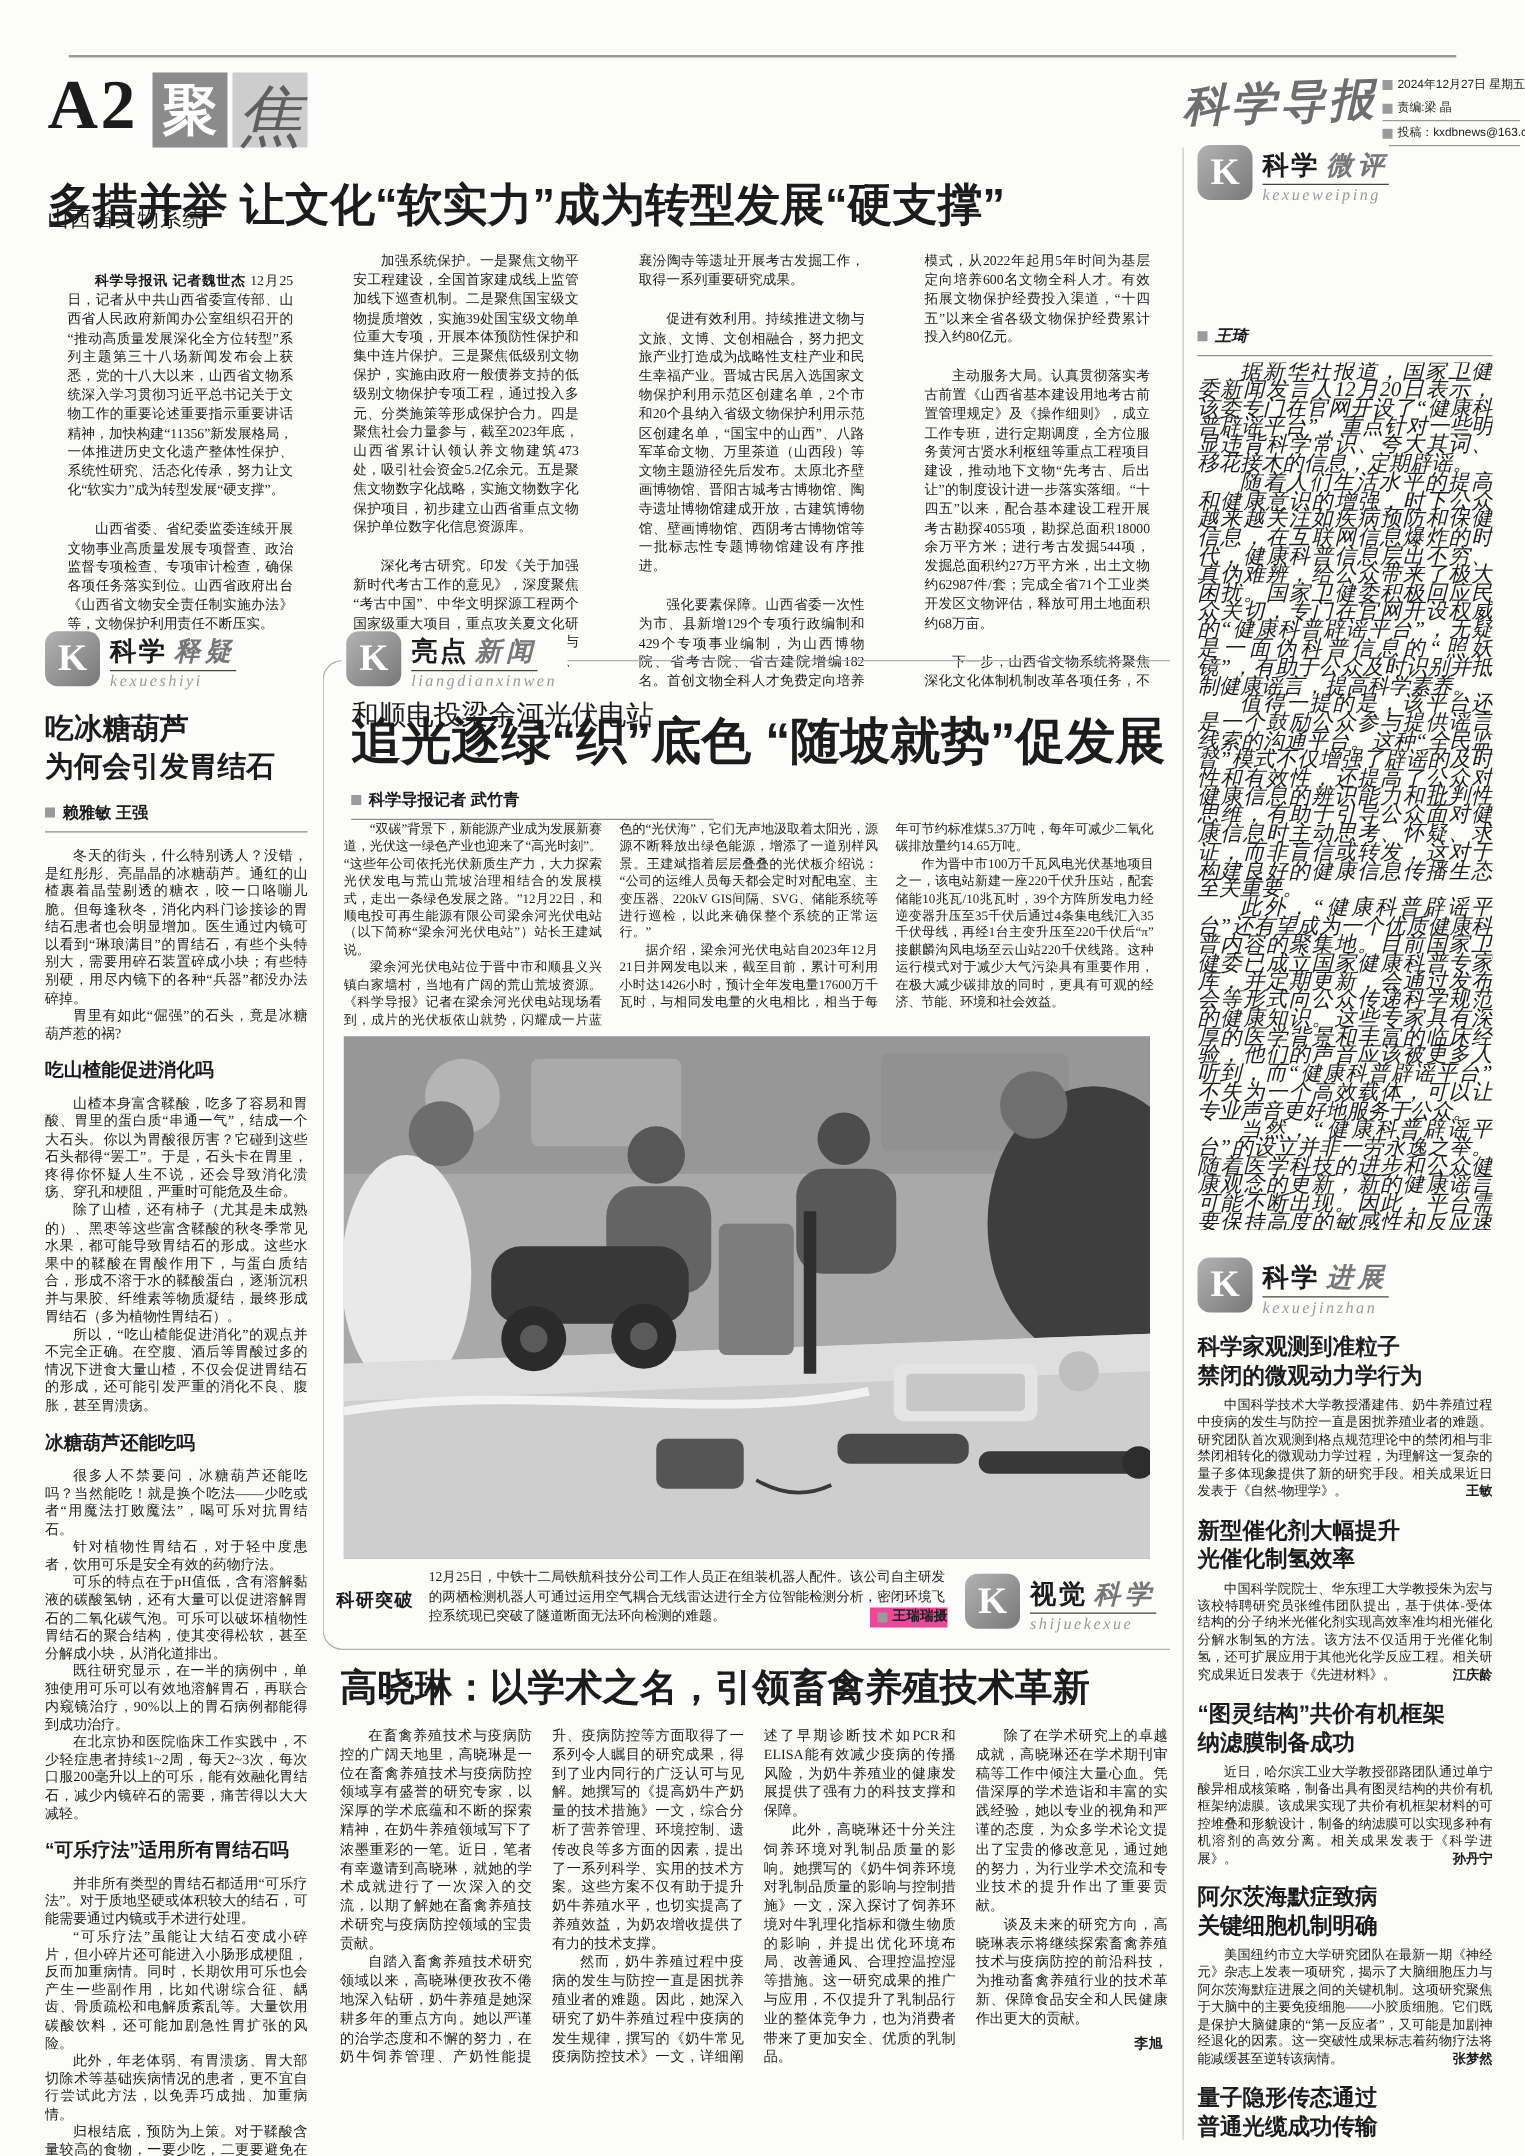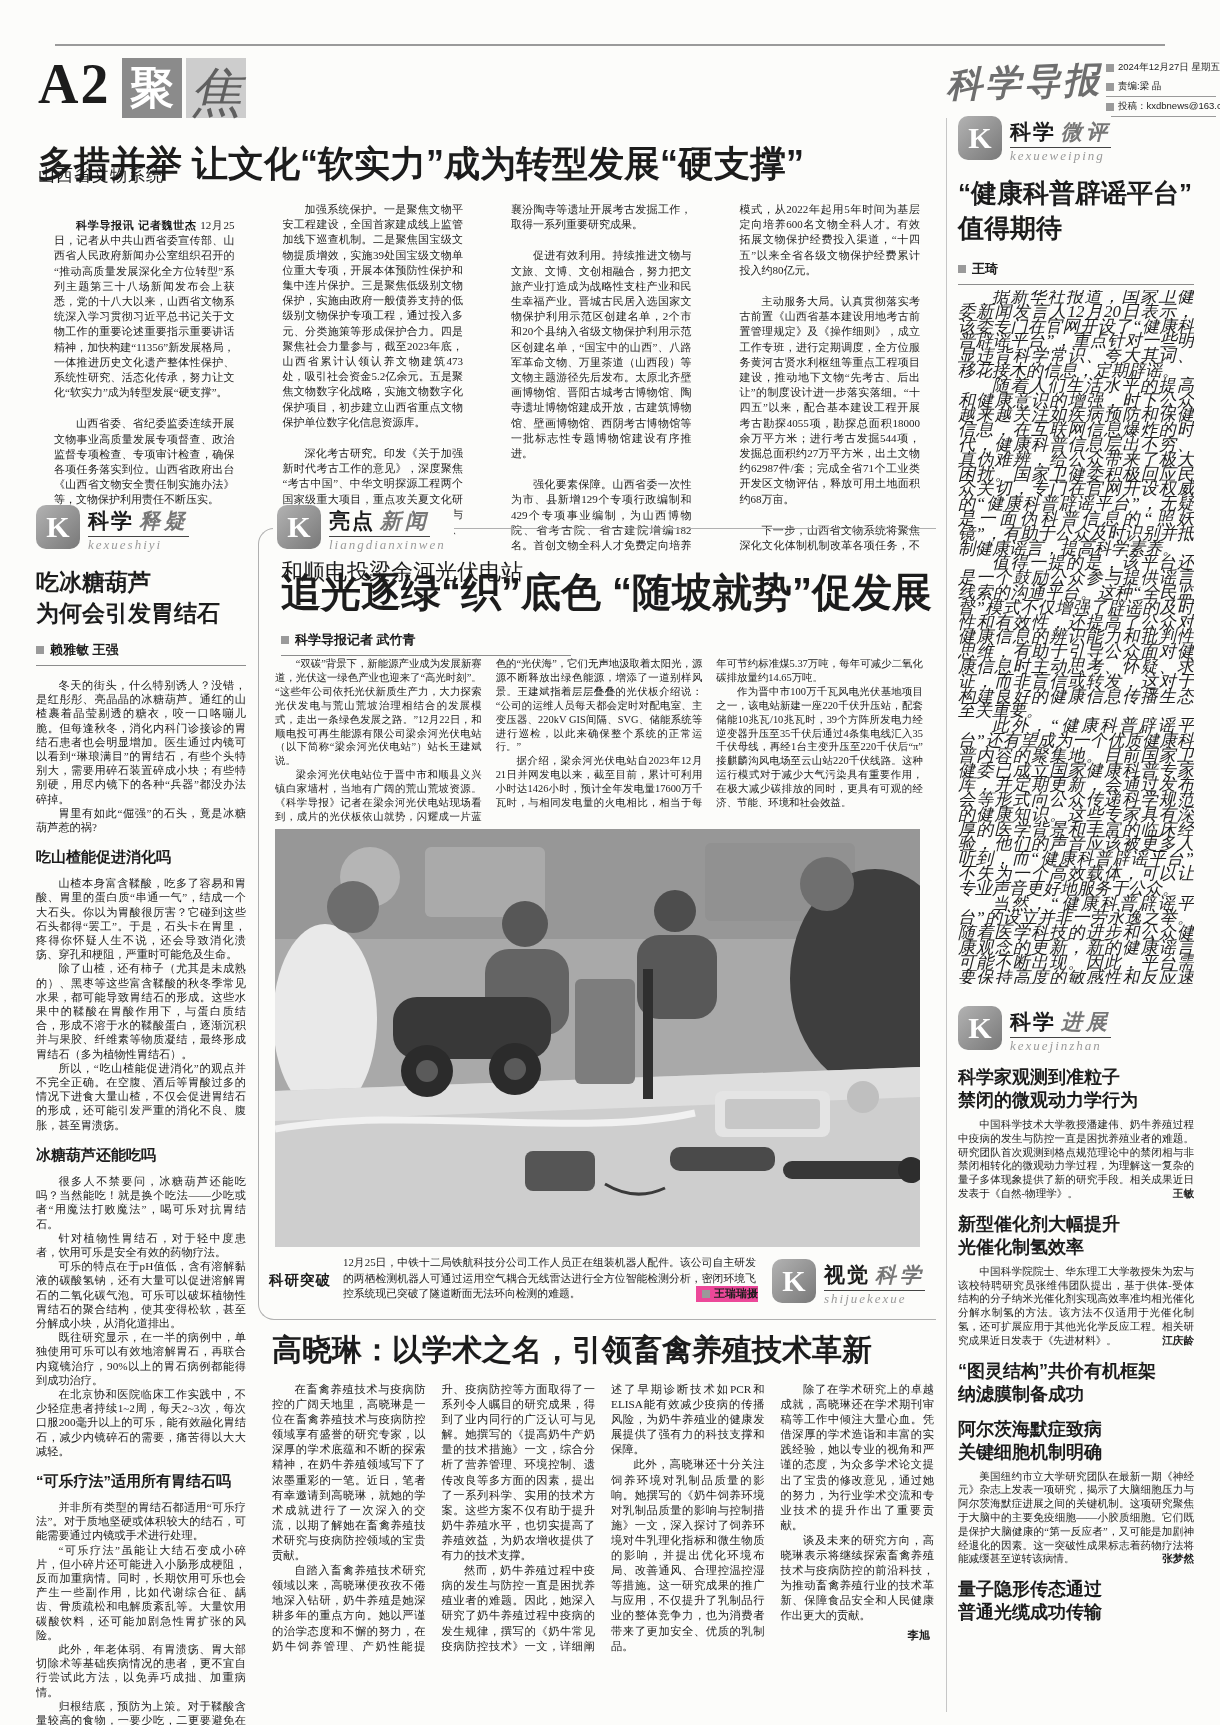--- a/index.html
+++ b/index.html
@@ -72,21 +72,21 @@
   .gaobody{position:absolute;left:272px;top:1382px;width:662px;height:330px;column-count:4;column-gap:16px;
            font-size:11.3px;line-height:15.1px;overflow:hidden;}
   .gaobody p{margin:0;text-indent:2em;text-align:justify;}
   .gaosig{text-align:right;font-weight:bold;font-family:"Liberation Sans",sans-serif;padding-right:4px;margin-top:4px;}
   
   .vr{position:absolute;left:946px;top:118px;height:1594px;border-left:1px solid #c6c6c6;}
   .sidebar{position:absolute;left:958px;top:0;width:236px;height:1725px;}
   .wplogo{position:absolute;left:0;top:116px;}
   .wptitle{position:absolute;left:0;top:176px;font-size:26px;font-weight:bold;font-family:"Liberation Sans",sans-serif;
            line-height:35px;white-space:pre-line;}
-  .wpby{position:absolute;left:0;top:260px;width:236px;}
+  .wpby{position:absolute;left:0;top:260px;width:236px;font-style:italic;}
   .wpbody{position:absolute;left:0;top:290px;width:236px;height:694px;overflow:hidden;
           font-size:17px;line-height:14.8px;font-style:italic;}
   .wpbody p{margin:0;text-indent:2em;text-align:justify;}
   .jzlogo{position:absolute;left:0;top:1006px;}
   .jzlist{position:absolute;left:0;top:1066px;width:236px;height:652px;overflow:hidden;}
   .jz{margin-bottom:12px;}
   .jz h3{margin:0 0 6px 0;font-size:18px;line-height:23px;font-family:"Liberation Sans",sans-serif;white-space:pre-line;}
   .jz p{margin:0;font-size:10.6px;line-height:13.8px;text-indent:2em;text-align:justify;}
   .jz .au{float:right;font-style:normal;font-weight:bold;font-family:"Liberation Sans",sans-serif;padding-left:8px;}
 </style>
@@ -247,22 +247,20 @@
 
   <div class="vr"></div>
   <div class="sidebar">
     <div class="seclogo wplogo">
       <span class="klogo">K</span>
       <span class="sectxt">
         <span class="l1"><b>科学</b><span class="script">微评</span></span>
         <span class="pinyin" style="display:block;">kexueweiping</span>
       </span>
     </div>
-    <h2 class="wptitle" style="margin:0;">“健康科普辟谣平台”
-值得期待</h2>
     <div class="byline wpby">
         <span class="sq"></span>
         <span>王琦</span>
       </div>
     <div class="wpbody">
         <p>据新华社报道，国家卫健委新闻发言人12月20日表示，该委专门在官网开设了“健康科普辟谣平台”，重点针对一些明显违背科学常识、夸大其词、移花接木的信息，定期辟谣。</p>
         <p>随着人们生活水平的提高和健康意识的增强，时下公众越来越关注如疾病预防和保健信息，在互联网信息爆炸的时代，健康科普信息层出不穷、真伪难辨，给公众带来了极大困扰。国家卫健委积极回应民众关切，专门在官网开设权威的“健康科普辟谣平台”，无疑是一面伪科普信息的“照妖镜”，有助于公众及时识别并抵制健康谣言，提高科学素养。</p>
         <p>值得一提的是，该平台还是一个鼓励公众参与提供谣言线索的沟通平台。这种“全民监督”模式不仅增强了辟谣的及时性和有效性，还提高了公众对健康信息的辨识能力和批判性思维，有助于引导公众面对健康信息时主动思考、怀疑、求证，而非盲信或转发，这对于构建良好的健康信息传播生态至关重要。</p>
         <p>此外，“健康科普辟谣平台”还有望成为一个优质健康科普内容的聚集地。目前国家卫健委已成立国家健康科普专家库，并定期更新，会通过发布会等形式向公众传递科学规范的健康知识。这些专家具有深厚的医学背景和丰富的临床经验，他们的声音应该被更多人听到，而“健康科普辟谣平台”不失为一个高效载体，可以让专业声音更好地服务于公众。</p>
         <p>当然，“健康科普辟谣平台”的设立并非一劳永逸之举。随着医学科技的进步和公众健康观念的更新，新的健康谣言可能不断出现。因此，平台需要保持高度的敏感性和反应速度，不断更新辟谣内容，以应对可能出现的新挑战，还可加强与其他媒体、社交平台的合作，通过多渠道、多形式的传播，让辟谣信息覆盖更广泛的受众群体。</p>
@@ -283,20 +281,21 @@
         <p><span>中国科学技术大学教授潘建伟、奶牛养殖过程中疫病的发生与防控一直是困扰养殖业者的难题。研究团队首次观测到格点规范理论中的禁闭相与非禁闭相转化的微观动力学过程，为理解这一复杂的量子多体现象提供了新的研究手段。相关成果近日发表于《自然-物理学》。</span><span class="au">王敏</span></p>
       </article>
         <article class="jz">
         <h3>新型催化剂大幅提升
 光催化制氢效率</h3>
         <p><span>中国科学院院士、华东理工大学教授朱为宏与该校特聘研究员张维伟团队提出，基于供体-受体结构的分子纳米光催化剂实现高效率准均相光催化分解水制氢的方法。该方法不仅适用于光催化制氢，还可扩展应用于其他光化学反应工程。相关研究成果近日发表于《先进材料》。</span><span class="au">江庆龄</span></p>
       </article>
         <article class="jz">
         <h3>“图灵结构”共价有机框架
 纳滤膜制备成功</h3>
+        <p><span>近日，哈尔滨工业大学教授邵路团队通过单宁酸异相成核策略，制备出具有图灵结构的共价有机框架纳滤膜。该成果实现了共价有机框架材料的可控堆叠和形貌设计，制备的纳滤膜可以实现多种有机溶剂的高效分离。相关成果发表于《科学进展》。</span><span class="au">孙丹宁</span></p>
       </article>
         <article class="jz">
         <h3>阿尔茨海默症致病
 关键细胞机制明确</h3>
         <p><span>美国纽约市立大学研究团队在最新一期《神经元》杂志上发表一项研究，揭示了大脑细胞压力与阿尔茨海默症进展之间的关键机制。这项研究聚焦于大脑中的主要免疫细胞——小胶质细胞。它们既是保护大脑健康的“第一反应者”，又可能是加剧神经退化的因素。这一突破性成果标志着药物疗法将能减缓甚至逆转该病情。</span><span class="au">张梦然</span></p>
       </article>
         <article class="jz">
         <h3>量子隐形传态通过
 普通光缆成功传输</h3>
 

